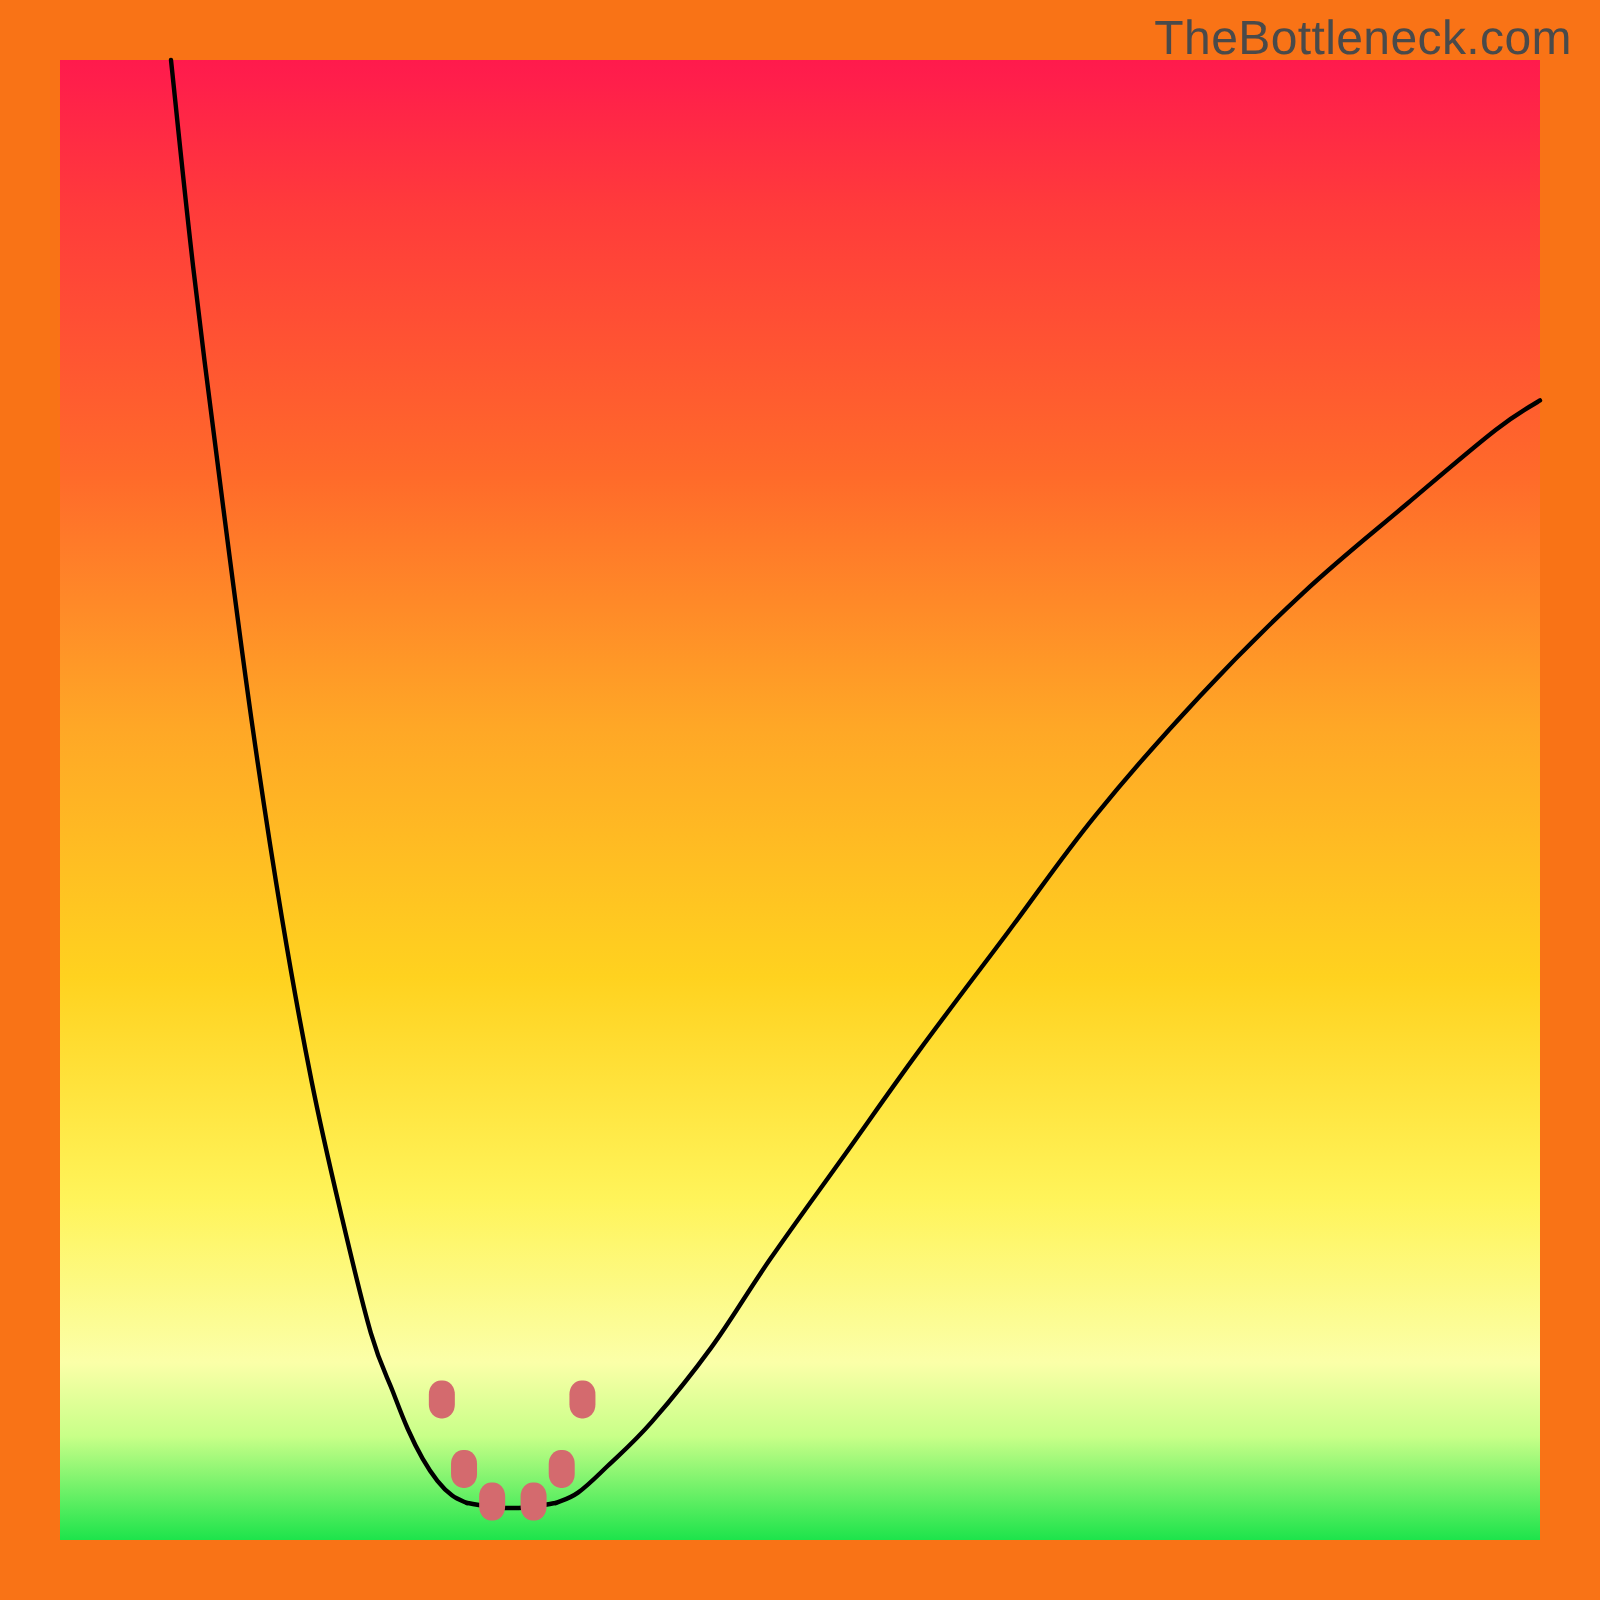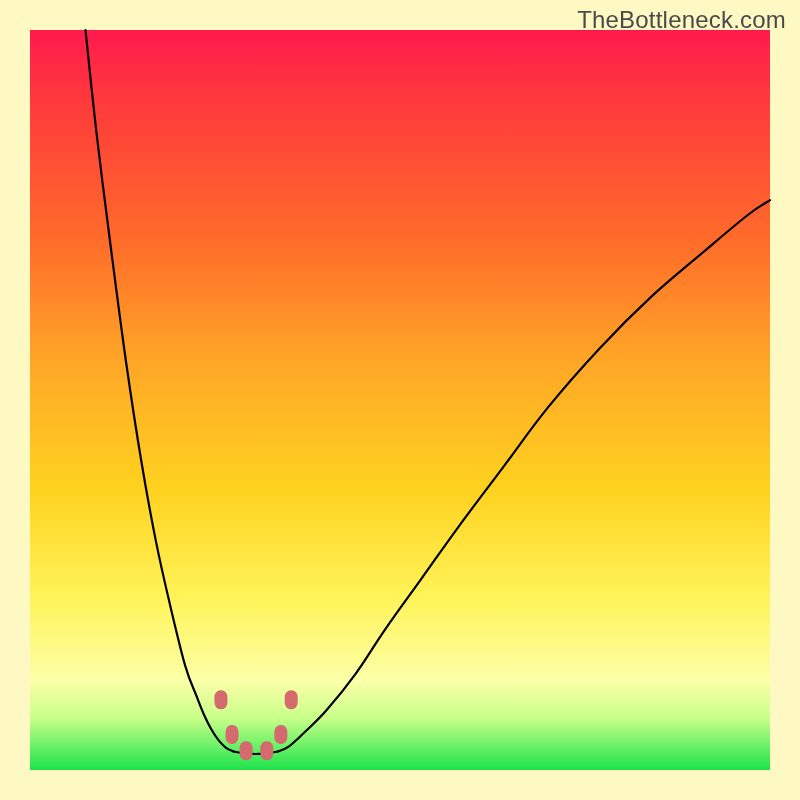--- a/index.html
+++ b/index.html
@@ -8,21 +8,21 @@
     width: 800px;
     height: 800px;
     overflow: hidden;
     background: #000;
     font-family: Arial, Helvetica, sans-serif;
   }
   .frame {
     position: relative;
     width: 800px;
     height: 800px;
-    background: #fef9c3;
+    background: #f97316;
   }
   .plot {
     position: absolute;
     left: 30px;
     top: 30px;
     width: 740px;
     height: 740px;
     background: linear-gradient(
       to bottom,
       #ff1a4d 0%,

